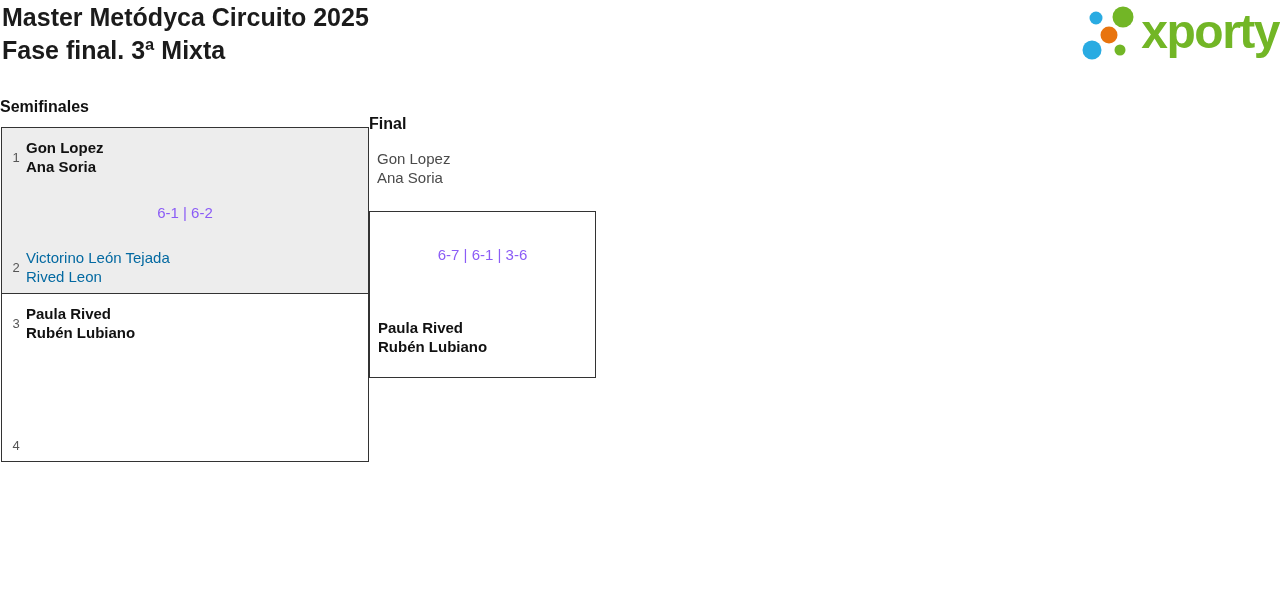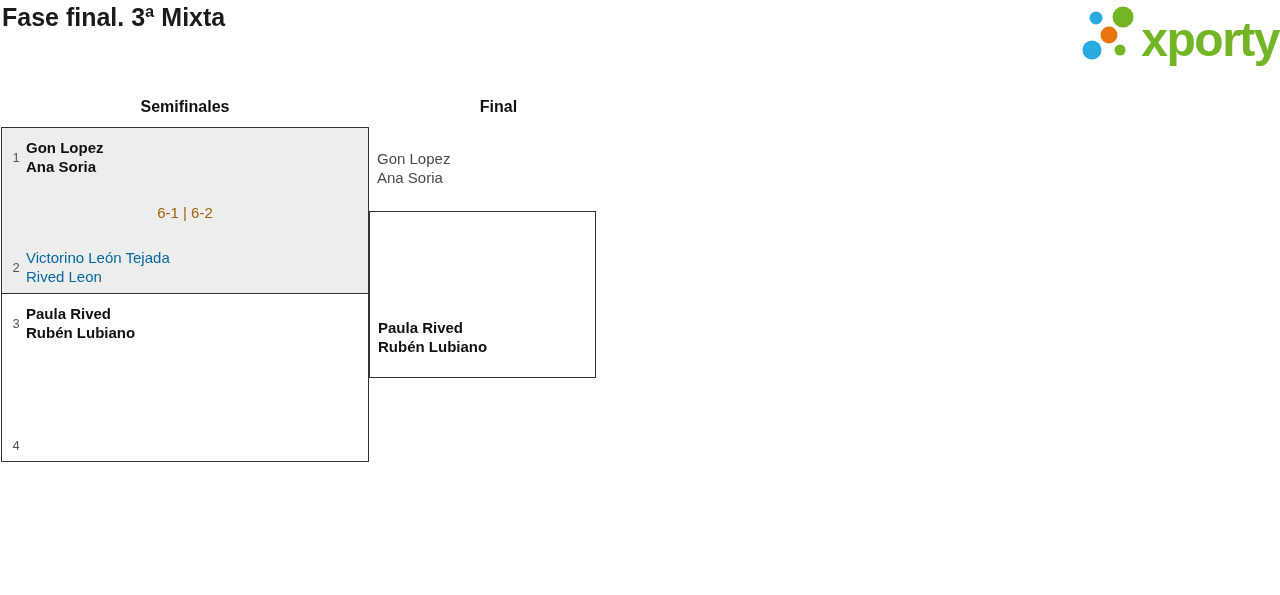--- a/index.html
+++ b/index.html
@@ -21,31 +21,31 @@
   }
 
   
   .logo {
     position: absolute; top: 5px; right: 1px;
     display: flex; align-items: flex-start;
   }
   .logo-dots { width: 52px; height: 58px; display: block; }
   .logo-text {
     font-size: 48px; font-weight: 700; color: #72b626;
-    letter-spacing: -1.5px; line-height: 54px; margin-left: 7px; margin-top: 8px;
+    letter-spacing: -1.5px; line-height: 54px; margin-left: 7px; margin-top: 0px;
   }
 
   
   .round-header {
     position: absolute; top: 97px;
-    text-align: center; font-size: 16px; font-weight: 700; color: #111;
+    text-align: left; font-size: 16px; font-weight: 700; color: #111;
     line-height: 20px;
   }
   .rh-semis { left: 0; width: 370px; }
-  .rh-final { left: 385px; width: 227px; }
+  .rh-final { left: 369px; width: 227px; margin-top: 17px; }
 
   
   .match-box {
     position: absolute;
     border: 1px solid #333;
     box-sizing: border-box;
     background: #ffffff;
   }
   .sf1 { left: 1px; top: 127px; width: 368px; height: 167px; background: #ededed; }
   .sf2 { left: 1px; top: 293px; width: 368px; height: 169px; }
@@ -59,39 +59,40 @@
   .team-bottom { bottom: 7px; }
   .seed {
     width: 16px; flex: none; text-align: center;
     font-size: 13px; color: #555; line-height: 17px;
   }
   .names { font-size: 15px; line-height: 19px; color: #0369a1; margin-left: 2px; }
   .names.winner { color: #111; font-weight: 700; }
 
   .score {
     position: absolute; left: 0; right: 0; top: 75px;
-    text-align: center; font-size: 15px; color: #a16207; line-height: 20px;
+    text-align: center; font-size: 15px; color: #8b5cf6; line-height: 20px;
   }
   .final-score { top: 33px; }
 
   .final-team-top {
     position: absolute; left: 377px; top: 149px;
     font-size: 15px; line-height: 19px; color: #4a4a4a;
   }
   .final-winner {
     position: absolute; left: 8px; top: 106px;
     margin-left: 0;
   }
 </style>
 </head>
 <body>
 
 <div class="page">
 
   <div class="title-block">
+    <div>Master Metódyca Circuito 2025</div>
     <div>Fase final. 3ª Mixta</div>
   </div>
 
   <div class="logo">
     <svg class="logo-dots" viewBox="0 0 52 58" xmlns="http://www.w3.org/2000/svg">
       <circle cx="14" cy="13" r="6.5" fill="#29abe2"></circle>
       <circle cx="41" cy="12" r="10.5" fill="#72b626"></circle>
       <circle cx="27" cy="30" r="8.5" fill="#e8740e"></circle>
       <circle cx="10" cy="45" r="9.5" fill="#29abe2"></circle>
       <circle cx="38" cy="45" r="5.5" fill="#72b626"></circle>
@@ -134,19 +135,20 @@
       </div>
     </div>
   </div>
 
   <div class="final-team-top">
     <div>Gon Lopez</div>
     <div>Ana Soria</div>
   </div>
 
   <div class="match-box final-box">
+    <div class="score final-score">6-7 | 6-1 | 3-6</div>
     <div class="names winner final-winner">
       <div>Paula Rived</div>
       <div>Rubén Lubiano</div>
     </div>
   </div>
 
 </div>
 
 </body></html>

